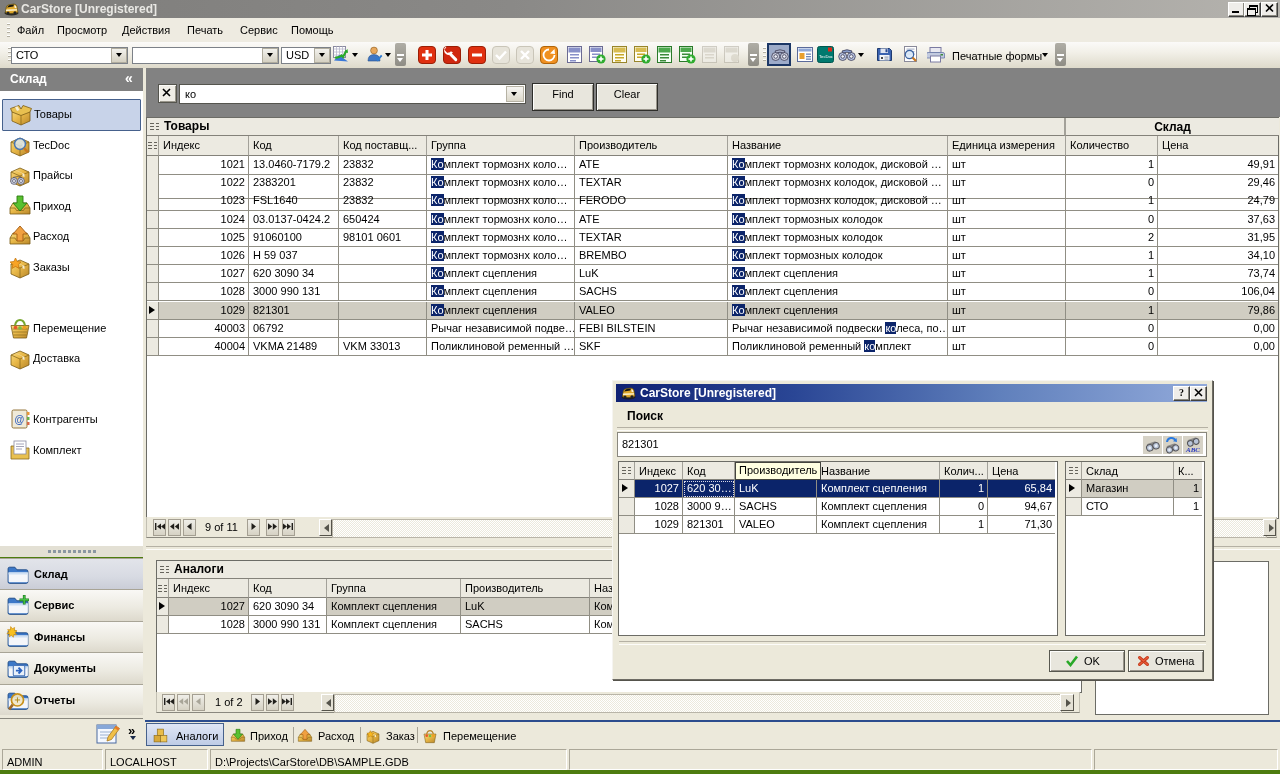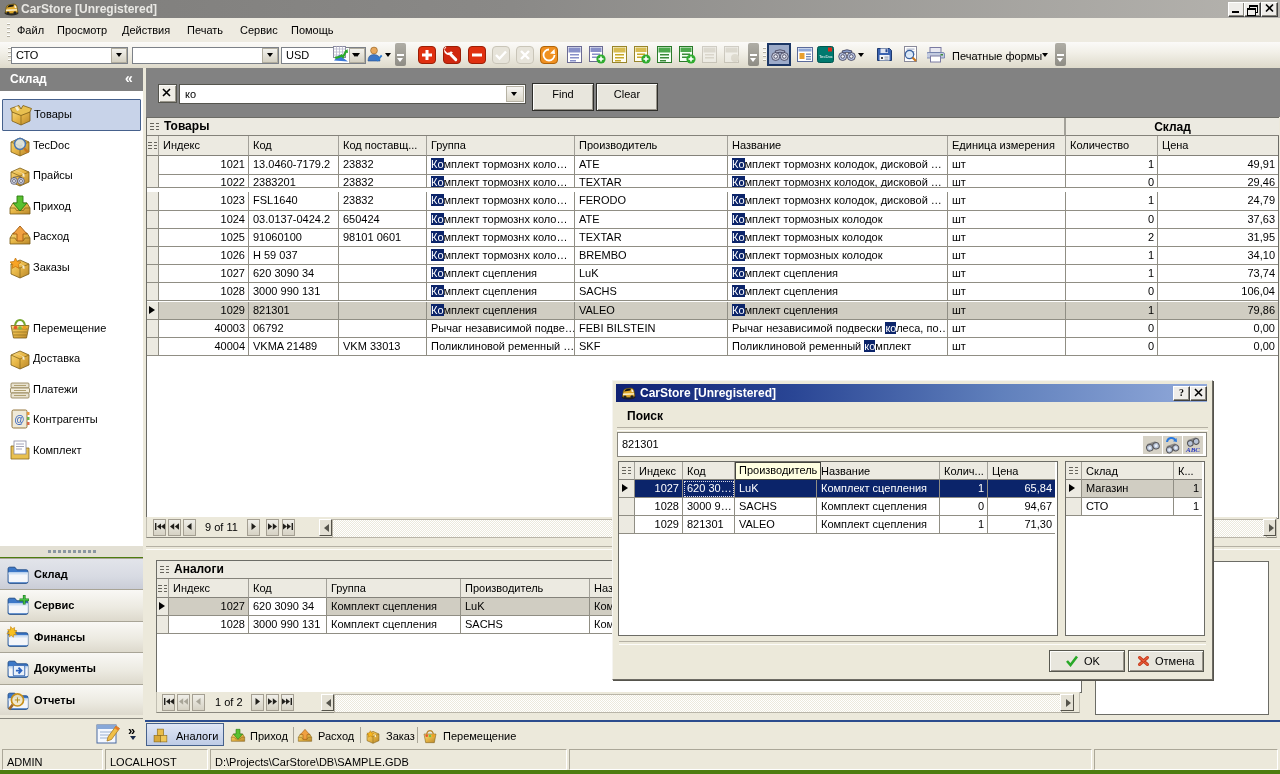--- a/index.html
+++ b/index.html
@@ -109,21 +109,21 @@
         <span style="position:absolute;left:4px;top:1px">СТО</span>
         <div class="cbtn">
           <div class="arrdn" style="left:4px;top:4px"></div>
         </div>
       </div>
     <div class="combo" style="left:132px;top:5px;width:145px;">
         <div class="cbtn">
           <div class="arrdn" style="left:4px;top:4px"></div>
         </div>
       </div>
-    <div class="combo" style="left:281px;top:5px;width:48px;padding-left:35px;">
+    <div class="combo" style="left:281px;top:5px;width:48px;">
         <span style="position:absolute;left:4px;top:1px">USD</span>
         <div class="cbtn">
           <div class="arrdn" style="left:4px;top:4px"></div>
         </div>
       </div>
 
     <svg class="abs" style="left:333px;top:4px" width="16" height="16">
         <rect x="0.5" y="0.5" width="12" height="11" fill="#fff" stroke="#8a8aa0"></rect>
         <path d="M0.5 3 h12 M0.5 6 h12 M0.5 9 h12 M3.5 0.5 v11 M6.5 0.5 v11 M9.5 0.5 v11" stroke="#b8b8cc" stroke-width="0.8"></path>
         <path d="M1 14.5 L6 9 L15 15.5 Z" fill="#3a78d8"></path>
@@ -393,29 +393,20 @@
           <circle cx="16.5" cy="11.5" r="1.8" fill="#f0a020"></circle>
         </svg>
         <span class="nt">Перемещение</span>
       </div>
     <div class="nav" style="top:252px">
         <svg width="24" height="24" style="position:absolute;left:8px;top:3px" viewBox="0 0 24 24">
           <use href="#boxclosed"></use>
         </svg>
         <span class="nt">Доставка</span>
       </div>
-    <div class="nav" style="top:282.5px">
-        <svg width="24" height="24" style="position:absolute;left:8px;top:3px" viewBox="0 0 24 24">
-          <rect x="3" y="6" width="18" height="5" rx="1" fill="#e8e2d0" stroke="#8a7a4a" stroke-width="0.8"></rect>
-          <rect x="2.5" y="11" width="19" height="5" rx="1" fill="#f2ecda" stroke="#8a7a4a" stroke-width="0.8"></rect>
-          <rect x="3" y="16" width="18" height="5" rx="1" fill="#e8e2d0" stroke="#8a7a4a" stroke-width="0.8"></rect>
-          <path d="M6 8.5 h12 M6 13.5 h12 M6 18.5 h12" stroke="#b0a070" stroke-width="1"></path>
-        </svg>
-        <span class="nt">Платежи</span>
-      </div>
     <div class="nav" style="top:313px">
         <svg width="24" height="24" style="position:absolute;left:8px;top:3px" viewBox="0 0 24 24">
           <rect x="4" y="3" width="15" height="18" rx="1.5" fill="#f0ead8" stroke="#8a6a2a" stroke-width="0.9"></rect>
           <rect x="19" y="5" width="2.5" height="3" fill="#e89838"></rect>
           <rect x="19" y="10" width="2.5" height="3" fill="#68b048"></rect>
           <rect x="19" y="15" width="2.5" height="3" fill="#d86848"></rect>
           <text x="6.5" y="16" font-size="10" fill="#3a66c0" font-weight="bold" font-family="Liberation Sans">@</text>
         </svg>
         <span class="nt">Контрагенты</span>
       </div>
@@ -534,21 +525,21 @@
             <div class="fc num" style="width:90px">1021</div>
             <div class="fc" style="width:90px">13.0460-7179.2</div>
             <div class="fc" style="width:88px">23832</div>
             <div class="fc" style="width:148px"><span class="hl">Ко</span>мплект тормознх коло…</div>
             <div class="fc" style="width:153px">ATE</div>
             <div class="fc" style="width:220px"><span class="hl">Ко</span>мплект тормознх колодок, дисковой …</div>
             <div class="fc" style="width:118px">шт</div>
             <div class="fc num" style="width:92px">1</div>
             <div class="fc num" style="width:120px;border-right:none">49,91</div>
           </div>
-      <div class="fr" style="top:18.2px;height:14px">
+      <div class="fr" style="top:18.2px;height:25px">
             <div class="fc ind" style="width:12px"></div>
             <div class="fc num" style="width:90px">1022</div>
             <div class="fc" style="width:90px">2383201</div>
             <div class="fc" style="width:88px">23832</div>
             <div class="fc" style="width:148px"><span class="hl">Ко</span>мплект тормознх коло…</div>
             <div class="fc" style="width:153px">TEXTAR</div>
             <div class="fc" style="width:220px"><span class="hl">Ко</span>мплект тормознх колодок, дисковой …</div>
             <div class="fc" style="width:118px">шт</div>
             <div class="fc num" style="width:92px">0</div>
             <div class="fc num" style="width:120px;border-right:none">29,46</div>

